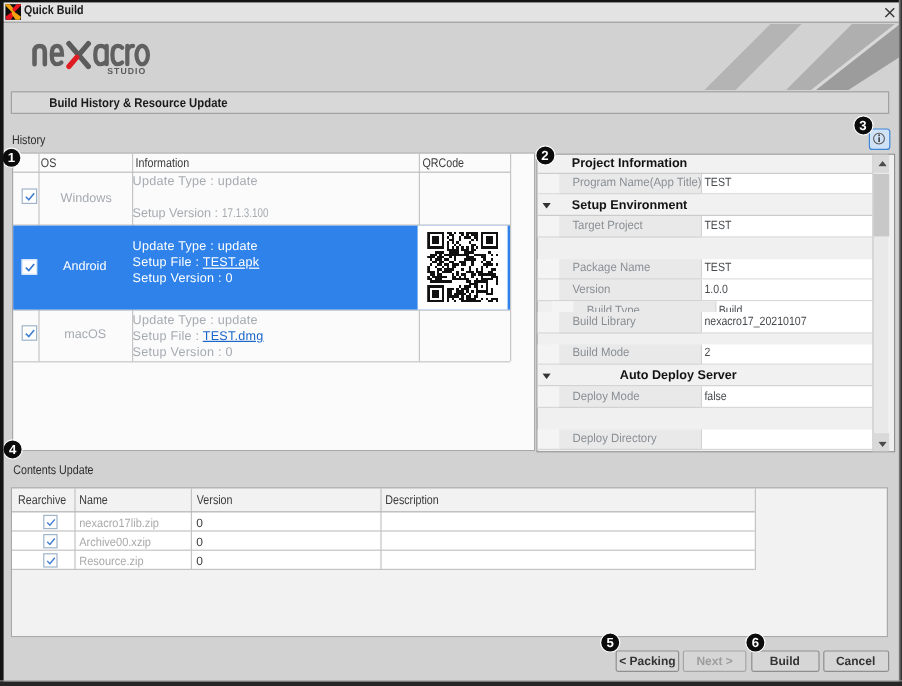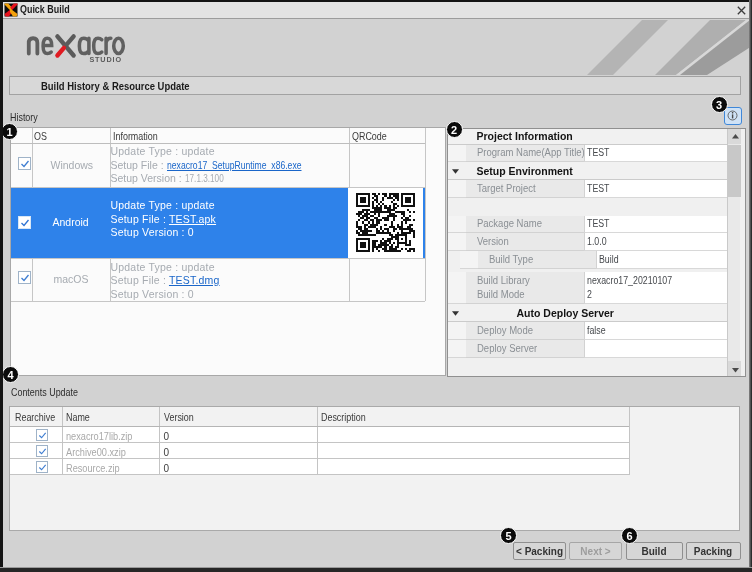--- a/index.html
+++ b/index.html
@@ -89,21 +89,20 @@
   <div class="abs" style="left:0;top:129.5px;width:414px;height:1px;background:#c6c6c6;"></div>
   <div class="abs" style="left:0;top:172.5px;width:414px;height:1px;background:#c6c6c6;"></div>
 
   <div class="cbx" style="left:7px;top:29px;">
       <svg width="10" height="10" viewBox="0 0 10 10">
         <path d="M1.5 5 L4 7.5 L8.5 2" stroke="#3f7ed2" stroke-width="1.3" fill="none"></path>
       </svg>
     </div>
   <div class="glabel" style="left:40px;top:31px;letter-spacing:0;">Windows</div>
   <div class="glabel" style="left:100px;top:17px;">Update Type : update</div>
-  <div class="glabel" style="left:100px;top:30.5px;letter-spacing:0;">Setup File : <span class="hlink" style="display:inline-block;transform:scaleX(0.82);transform-origin:0 0;">nexacro17_SetupRuntime_x86.exe</span></div>
   <div class="glabel" style="left:100px;top:44px;letter-spacing:0;">Setup Version : <span style="display:inline-block;transform:scaleX(0.78);transform-origin:0 0;">17.1.3.100</span></div>
 
   <div class="abs" style="left:0;top:59.5px;width:414.5px;height:70px;background:#2e82ea;"></div>
   <div class="cbx" style="left:7px;top:87.5px;border-color:#d7e6f5;">
       <svg width="10" height="10" viewBox="0 0 10 10">
         <path d="M1.5 5 L4 7.5 L8.5 2" stroke="#2f73d2" stroke-width="1.3" fill="none"></path>
       </svg>
     </div>
   <div class="wtext" style="left:42px;top:87.5px;letter-spacing:0;">Android</div>
   <div class="wtext" style="left:100px;top:71px;">Update Type : update</div>
@@ -165,21 +164,21 @@
     <span class="abs" style="left:29px;top:2.9px;font-size:10px;color:#8a8f94;transform:scaleX(0.95);transform-origin:0 0;white-space:nowrap;">Version</span>
     <span class="abs" style="left:139.5px;top:2.9px;font-size:10px;color:#46494d;transform:scaleX(0.88);transform-origin:0 0;white-space:nowrap;">1.0.0</span>
   </div>
   <div class="abs" style="left:12px;top:122.00px;width:279.5px;height:17.75px;padding-left:44px;">
     <div class="abs" style="left:0;top:0;width:18px;height:17.75px;background:#f4f4f4;border-bottom:1px solid #d6d6d6;"></div>
     <div class="abs" style="left:18px;top:0;width:118.5px;height:17.75px;background:#e9e9e9;border-bottom:1px solid #d2d2d2;"></div>
     <div class="abs" style="left:136.5px;top:0;width:143.0px;height:17.75px;background:#ffffff;border-bottom:1px solid #d8d8d8;border-left:1px solid #d2d2d2;"></div>
     <span class="abs" style="left:29px;top:2.9px;font-size:10px;color:#8a8f94;transform:scaleX(0.95);transform-origin:0 0;white-space:nowrap;">Build Type</span>
     <span class="abs" style="left:139.5px;top:2.9px;font-size:10px;color:#46494d;transform:scaleX(0.88);transform-origin:0 0;white-space:nowrap;">Build</span>
   </div>
-  <div class="abs" style="left:0;top:131px;width:279.5px;height:17.75px;margin-top:12px;">
+  <div class="abs" style="left:0;top:131px;width:279.5px;height:17.75px;">
     <div class="abs" style="left:0;top:0;width:18px;height:17.75px;background:#f4f4f4;border-bottom:1px solid #d6d6d6;"></div>
     <div class="abs" style="left:18px;top:0;width:118.5px;height:17.75px;background:#e9e9e9;border-bottom:1px solid #d2d2d2;"></div>
     <div class="abs" style="left:136.5px;top:0;width:143.0px;height:17.75px;background:#ffffff;border-bottom:1px solid #d8d8d8;border-left:1px solid #d2d2d2;"></div>
     <span class="abs" style="left:29px;top:2.9px;font-size:10px;color:#8a8f94;transform:scaleX(0.95);transform-origin:0 0;white-space:nowrap;">Build Library</span>
     <span class="abs" style="left:139.5px;top:2.9px;font-size:10px;color:#46494d;transform:scaleX(0.88);transform-origin:0 0;white-space:nowrap;">nexacro17_20210107</span>
   </div>
   <div class="abs" style="left:0;top:157.50px;width:279.5px;height:17.75px;">
     <div class="abs" style="left:0;top:0;width:18px;height:17.75px;background:#f4f4f4;border-bottom:1px solid #d6d6d6;"></div>
     <div class="abs" style="left:18px;top:0;width:118.5px;height:17.75px;background:#e9e9e9;border-bottom:1px solid #d2d2d2;"></div>
     <div class="abs" style="left:136.5px;top:0;width:143.0px;height:17.75px;background:#ffffff;border-bottom:1px solid #d8d8d8;border-left:1px solid #d2d2d2;"></div>
@@ -192,25 +191,25 @@
       </svg>
     <span class="abs" style="left:29px;top:2.4px;font-size:10.5px;font-weight:bold;color:#141414;white-space:nowrap;margin-left:40px;">Auto Deploy Server</span>
   </div>
   <div class="abs" style="left:0;top:193.00px;width:279.5px;height:17.75px;">
     <div class="abs" style="left:0;top:0;width:18px;height:17.75px;background:#f4f4f4;border-bottom:1px solid #d6d6d6;"></div>
     <div class="abs" style="left:18px;top:0;width:118.5px;height:17.75px;background:#e9e9e9;border-bottom:1px solid #d2d2d2;"></div>
     <div class="abs" style="left:136.5px;top:0;width:143.0px;height:17.75px;background:#ffffff;border-bottom:1px solid #d8d8d8;border-left:1px solid #d2d2d2;"></div>
     <span class="abs" style="left:29px;top:2.9px;font-size:10px;color:#8a8f94;transform:scaleX(0.95);transform-origin:0 0;white-space:nowrap;">Deploy Mode</span>
     <span class="abs" style="left:139.5px;top:2.9px;font-size:10px;color:#46494d;transform:scaleX(0.88);transform-origin:0 0;white-space:nowrap;">false</span>
   </div>
-  <div class="abs" style="left:0;top:210.75px;width:279.5px;height:17.75px;">
-    <div class="abs" style="left:0;top:0;width:18px;height:17.75px;background:#f4f4f4;border-bottom:1px solid #d6d6d6;"></div>
-    <div class="abs" style="left:18px;top:0;width:118.5px;height:17.75px;background:#e9e9e9;border-bottom:1px solid #d2d2d2;"></div>
-    <div class="abs" style="left:136.5px;top:0;width:143.0px;height:17.75px;background:#ffffff;border-bottom:1px solid #d8d8d8;border-left:1px solid #d2d2d2;"></div>
-    <span class="abs" style="left:29px;top:2.9px;font-size:10px;color:#8a8f94;transform:scaleX(0.95);transform-origin:0 0;white-space:nowrap;">Deploy Server</span>
+  <div class="abs" style="left:0;top:228.50px;width:279.5px;height:17.75px;">
+    <div class="abs" style="left:0;top:0;width:18px;height:17.75px;background:#f4f4f4;border-bottom:1px solid #d6d6d6;"></div>
+    <div class="abs" style="left:18px;top:0;width:118.5px;height:17.75px;background:#e9e9e9;border-bottom:1px solid #d2d2d2;"></div>
+    <div class="abs" style="left:136.5px;top:0;width:143.0px;height:17.75px;background:#ffffff;border-bottom:1px solid #d8d8d8;border-left:1px solid #d2d2d2;"></div>
+    <span class="abs" style="left:29px;top:2.9px;font-size:10px;color:#8a8f94;transform:scaleX(0.95);transform-origin:0 0;white-space:nowrap;">Deploy Directory</span>
   </div>
 
   <div class="abs" style="left:279.5px;top:0;width:13px;height:246.5px;background:#e9e9e9;border-left:1px solid #c9c9c9;">
     <div class="abs" style="left:0;top:0;width:13px;height:15px;background:#d9d9d9;"></div>
     <svg class="abs" style="left:3.5px;top:5px;" width="7" height="4.5" viewBox="0 0 8 5">
         <path d="M4 0 L8 5 L0 5 Z" fill="#4a4a4a"></path>
       </svg>
     <div class="abs" style="left:0;top:231.5px;width:13px;height:15px;background:#d9d9d9;"></div>
     <svg class="abs" style="left:3.5px;top:239px;" width="7" height="4.5" viewBox="0 0 8 5">
         <path d="M4 5 L8 0 L0 0 Z" fill="#4a4a4a"></path>
@@ -259,21 +258,21 @@
         <path d="M1.5 5 L4 7.5 L8.5 2" stroke="#3f7ed2" stroke-width="1.3" fill="none"></path>
       </svg>
     </div>
   <div class="abs" style="left:56px;top:56px;font-size:10px;color:#a9a9a9;transform:scaleX(0.92);transform-origin:0 0;">Resource.zip</div>
   <div class="abs" style="left:153.5px;top:56px;font-size:10px;color:#3c3c3c;">0</div>
 </div>
 
 <div class="abs" style="left:513px;top:542px;width:53px;height:18px;background:#d6d6d6;border:1px solid #8f8f8f;border-radius:2px;text-align:center;font-size:10px;font-weight:bold;color:#333;line-height:17px;white-space:nowrap;z-index:2;">&lt; Packing</div>
 <div class="abs" style="left:569px;top:542px;width:53px;height:18px;background:#d6d6d6;border:1px solid #a6a6a6;border-radius:2px;text-align:center;font-size:10px;font-weight:bold;color:#9d9d9d;line-height:17px;white-space:nowrap;z-index:2;">Next &gt;</div>
 <div class="abs" style="left:625.5px;top:542px;width:57px;height:18px;background:#d6d6d6;border:1px solid #8f8f8f;border-radius:2px;text-align:center;font-size:10px;font-weight:bold;color:#333;line-height:17px;white-space:nowrap;z-index:2;">Build</div>
-<div class="abs" style="left:685.5px;top:542px;width:55px;height:18px;background:#d6d6d6;border:1px solid #8f8f8f;border-radius:2px;text-align:center;font-size:10px;font-weight:bold;color:#333;line-height:17px;white-space:nowrap;z-index:2;">Packing</div>
+<div class="abs" style="left:685.5px;top:542px;width:55px;height:18px;background:#d6d6d6;border:1px solid #8f8f8f;border-radius:2px;text-align:center;font-size:10px;font-weight:bold;color:#333;line-height:17px;white-space:nowrap;z-index:2;">Cancel</div>
 
 <div class="abs" style="left:723.5px;top:106.5px;width:18px;height:18px;background:#cfe2f6;border:1.5px solid #3f87d8;border-radius:3px;z-index:20;">
   <svg class="abs" style="left:2px;top:2px;" width="11" height="11" viewBox="0 0 11 11">
     <circle cx="5.5" cy="5.5" r="4.5" fill="none" stroke="#5a5a5a" stroke-width="0.9"></circle>
     <rect x="4.9" y="4.4" width="1.4" height="4" fill="#4a4a4a"></rect>
     <rect x="4.9" y="2" width="1.4" height="1.5" fill="#4a4a4a"></rect>
   </svg>
 </div>
 
 <div class="circ" style="left:1px;top:123px;">1</div>

